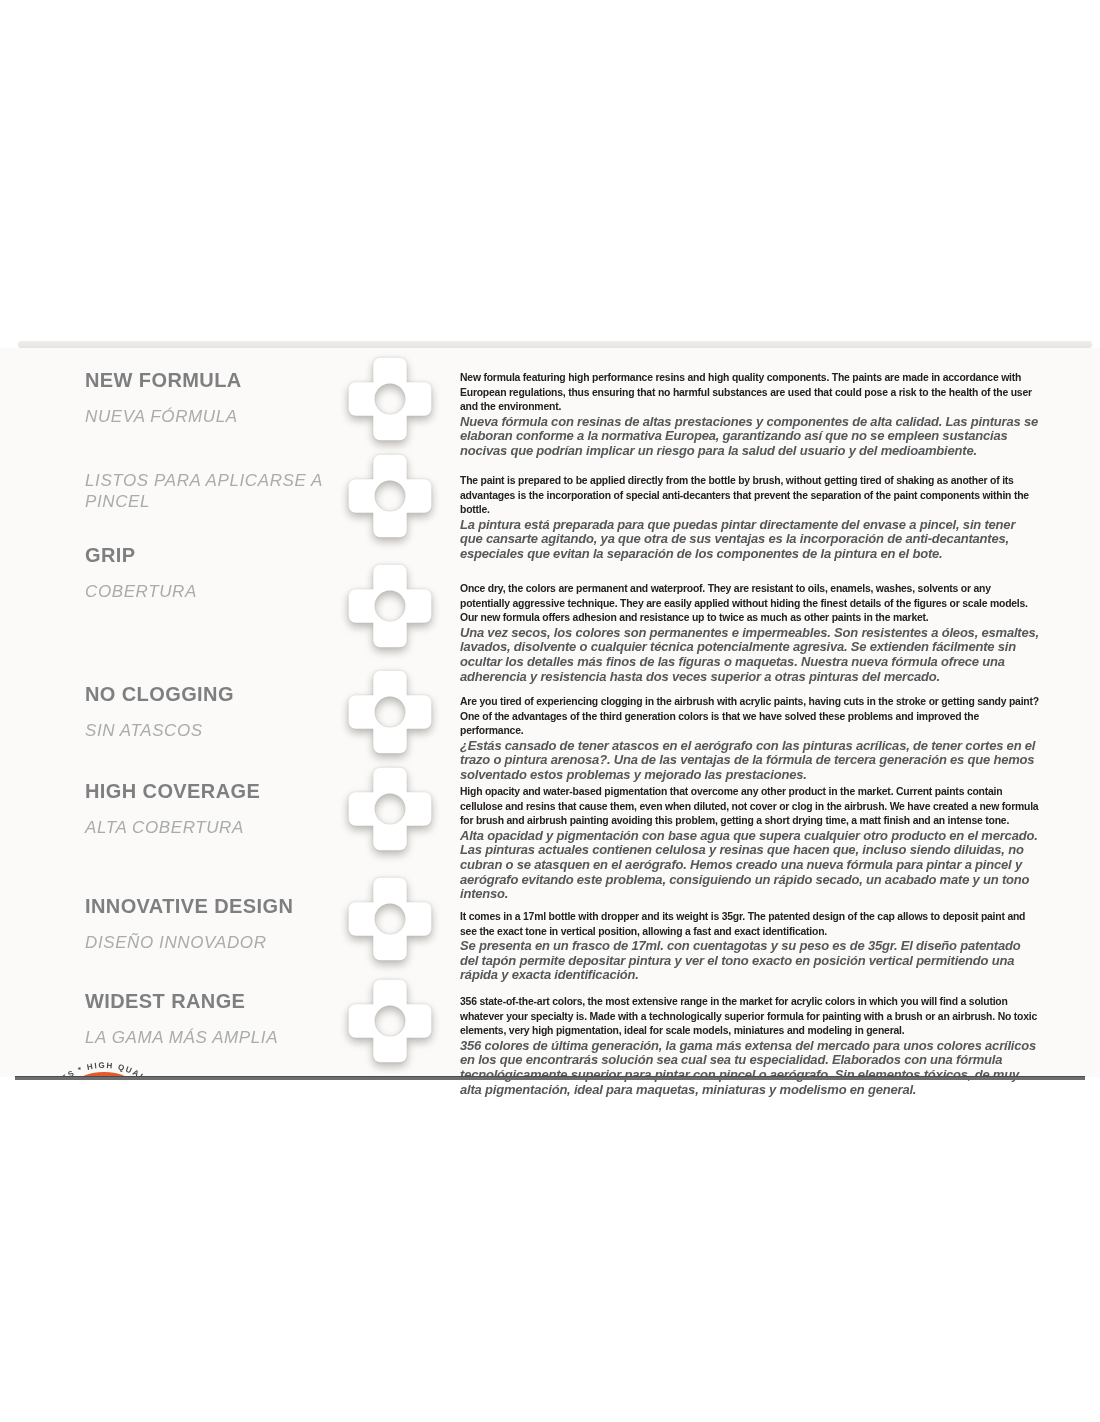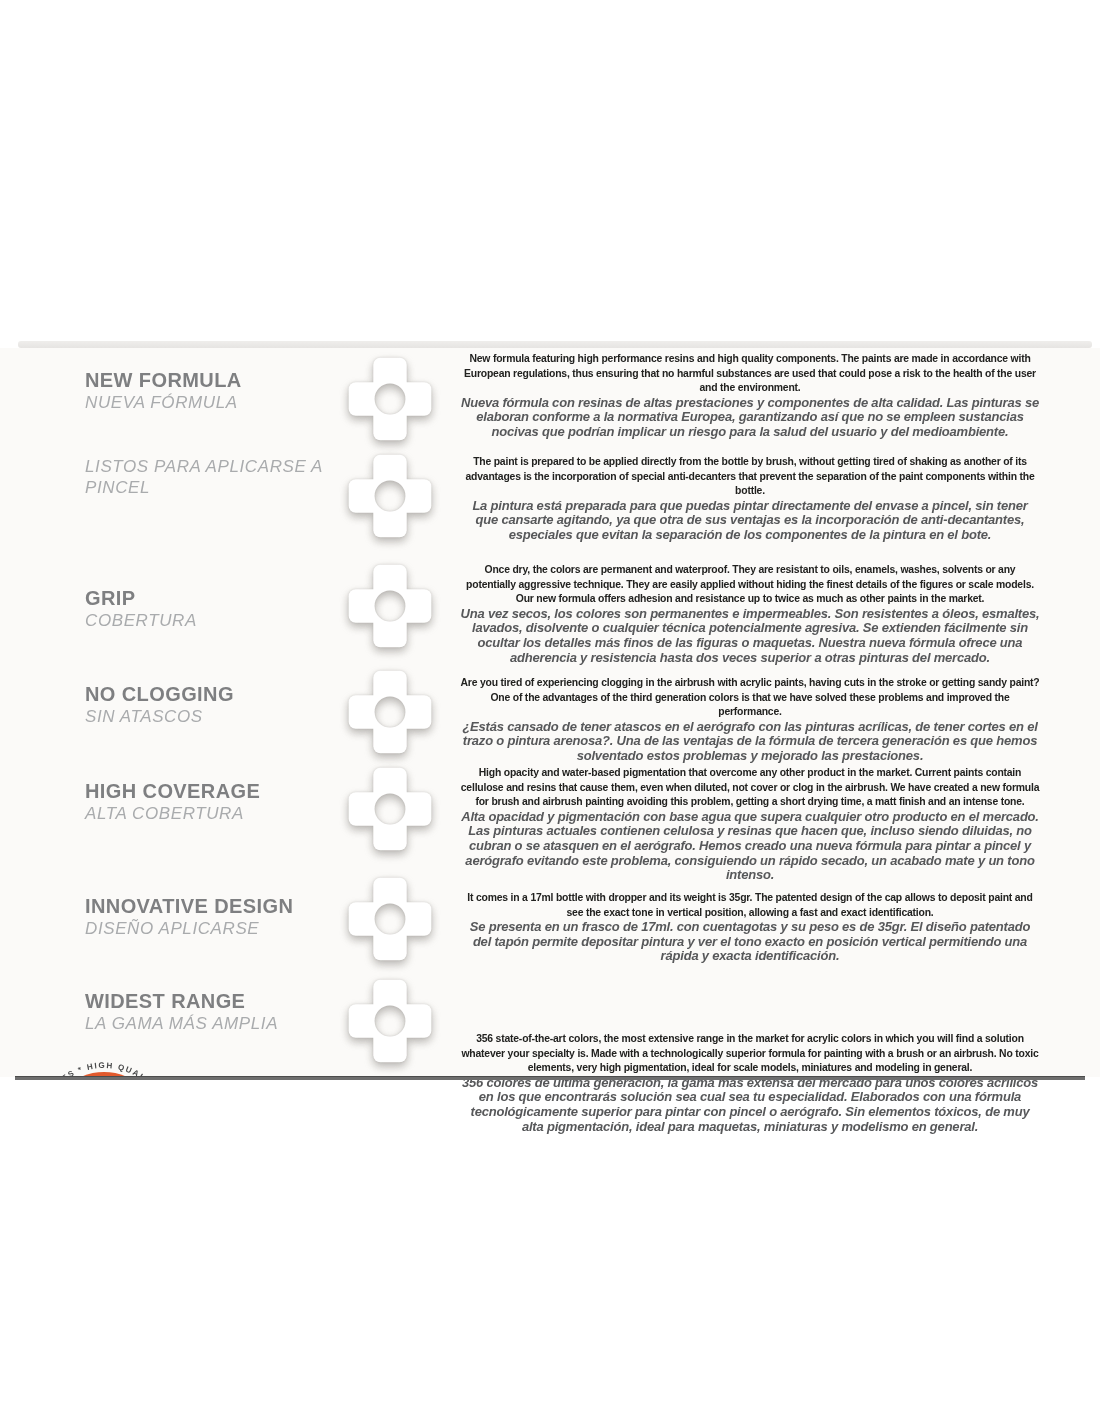--- a/index.html
+++ b/index.html
@@ -24,28 +24,28 @@
     background:#6e6e6e;border-top:1px solid #4c4c4c;
   }
   .section{position:absolute;left:0;width:1100px;}
   .headings{position:absolute;left:85px;width:255px;}
   .title-en{
     font-weight:bold;font-size:20px;line-height:21px;
     letter-spacing:.4px;color:#7e7f81;
   }
   .title-es{
     font-style:italic;font-size:17px;line-height:21px;
-    letter-spacing:.6px;color:#a9abad;margin-top:1px;
+    letter-spacing:.6px;color:#a9abad;margin-top:15px;
   }
   .cap-icon{
     position:absolute;left:345px;width:90px;height:88px;
     filter:drop-shadow(0 4px 4px rgba(115,110,105,.42)) drop-shadow(0 0 1px rgba(150,145,140,.35));
   }
   .para{
-    position:absolute;left:460px;width:580px;text-align:center;
+    position:absolute;left:460px;width:580px;text-align:left;margin-top:19px;
   }
   .body-en{
     font-weight:bold;font-size:10.4px;line-height:14.6px;
     letter-spacing:-.2px;color:#222220;
   }
   .body-es{
     font-weight:bold;font-style:italic;font-size:13px;line-height:14.6px;
     letter-spacing:-.2px;color:#57585a;
   }
   .logo-clip{
@@ -94,21 +94,21 @@
     <svg class="cap-icon" style="top:452px" viewBox="0 0 100 100">
       <rect width="100" height="100" fill="#ffffff" mask="url(#capmask)"></rect>
     </svg>
     <div class="para" style="top:455px">
       <div class="body-en">The paint is prepared to be applied directly from the bottle by brush, without getting tired of shaking as another of its advantages is the incorporation of special anti-decanters that prevent the separation of the paint components within the bottle.</div>
       <div class="body-es">La pintura está preparada para que puedas pintar directamente del envase a pincel, sin tener que cansarte agitando, ya que otra de sus ventajas es la incorporación de anti-decantantes, especiales que evitan la separación de los componentes de la pintura en el bote.</div>
     </div>
   </div>
 
   <div class="section">
-    <div class="headings" style="top:588px;position:absolute">
+    <div class="headings" style="top:545px;position:absolute">
       <div class="title-en">GRIP</div>
       <div class="title-es">COBERTURA</div>
     </div>
     <svg class="cap-icon" style="top:562px" viewBox="0 0 100 100">
       <rect width="100" height="100" fill="#ffffff" mask="url(#capmask)"></rect>
     </svg>
     <div class="para" style="top:563px">
       <div class="body-en">Once dry, the colors are permanent and waterproof. They are resistant to oils, enamels, washes, solvents or any potentially aggressive technique. They are easily applied without hiding the finest details of the figures or scale models. Our new formula offers adhesion and resistance up to twice as much as other paints in the market.</div>
       <div class="body-es">Una vez secos, los colores son permanentes e impermeables. Son resistentes a óleos, esmaltes, lavados, disolvente o cualquier técnica potencialmente agresiva. Se extienden fácilmente sin ocultar los detalles más finos de las figuras o maquetas. Nuestra nueva fórmula ofrece una adherencia y resistencia hasta dos veces superior a otras pinturas del mercado.</div>
     </div>
@@ -138,40 +138,40 @@
     </svg>
     <div class="para" style="top:766px">
       <div class="body-en">High opacity and water-based pigmentation that overcome any other product in the market. Current paints contain cellulose and resins that cause them, even when diluted, not cover or clog in the airbrush. We have created a new formula for brush and airbrush painting avoiding this problem, getting a short drying time, a matt finish and an intense tone.</div>
       <div class="body-es">Alta opacidad y pigmentación con base agua que supera cualquier otro producto en el mercado. Las pinturas actuales contienen celulosa y resinas que hacen que, incluso siendo diluidas, no cubran o se atasquen en el aerógrafo. Hemos creado una nueva fórmula para pintar a pincel y aerógrafo evitando este problema, consiguiendo un rápido secado, un acabado mate y un tono intenso.</div>
     </div>
   </div>
 
   <div class="section">
     <div class="headings" style="top:896px;position:absolute">
       <div class="title-en">INNOVATIVE DESIGN</div>
-      <div class="title-es">DISEÑO APLICARSE</div>
+      <div class="title-es">DISEÑO INNOVADOR</div>
     </div>
     <svg class="cap-icon" style="top:875px" viewBox="0 0 100 100">
       <rect width="100" height="100" fill="#ffffff" mask="url(#capmask)"></rect>
     </svg>
     <div class="para" style="top:891px">
       <div class="body-en">It comes in a 17ml bottle with dropper and its weight is 35gr. The patented design of the cap allows to deposit paint and see the exact tone in vertical position, allowing a fast and exact identification.</div>
       <div class="body-es">Se presenta en un frasco de 17ml. con cuentagotas y su peso es de 35gr. El diseño patentado del tapón permite depositar pintura y ver el tono exacto en posición vertical permitiendo una rápida y exacta identificación.</div>
     </div>
   </div>
 
   <div class="section">
     <div class="headings" style="top:991px;position:absolute">
       <div class="title-en">WIDEST RANGE</div>
       <div class="title-es">LA GAMA MÁS AMPLIA</div>
     </div>
     <svg class="cap-icon" style="top:977px" viewBox="0 0 100 100">
       <rect width="100" height="100" fill="#ffffff" mask="url(#capmask)"></rect>
     </svg>
-    <div class="para" style="top:1032px">
+    <div class="para" style="top:976px">
       <div class="body-en">356 state-of-the-art colors, the most extensive range in the market for acrylic colors in which you will find a solution whatever your specialty is. Made with a technologically superior formula for painting with a brush or an airbrush. No toxic elements, very high pigmentation, ideal for scale models, miniatures and modeling in general.</div>
       <div class="body-es">356 colores de última generación, la gama más extensa del mercado para unos colores acrílicos en los que encontrarás solución sea cual sea tu especialidad. Elaborados con una fórmula tecnológicamente superior para pintar con pincel o aerógrafo. Sin elementos tóxicos, de muy alta pigmentación, ideal para maquetas, miniaturas y modelismo en general.</div>
     </div>
   </div>
 
   <div class="logo-clip">
     <svg width="160" height="120" viewBox="0 0 160 120">
       <defs>
         <path id="arcpath" d="M 10,100 A 66,66 0 0 1 142,100" fill="none"></path>
       </defs>

